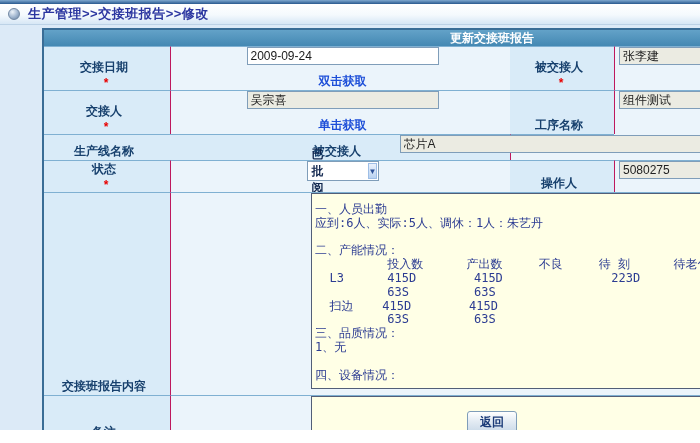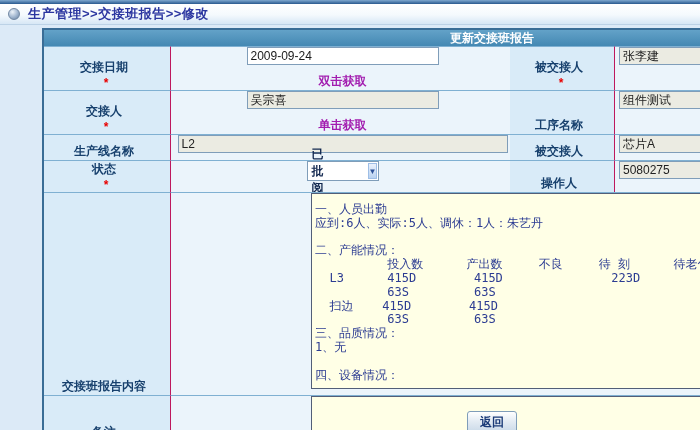--- a/index.html
+++ b/index.html
@@ -42,21 +42,21 @@
     color:#17406D; font-weight:bold; text-align:right;
   }
   .cell.fld { background:#EBF4FB; border-left:1px solid #be185d; padding-left:4px; gap:8px; }
   .req { color:#E80000; margin-left:4px; font-weight:bold; }
   .txt {
     height:18px; border:1px solid #7F9DB9; background:#FFFFFF; color:#1A1A1A;
     font-size:12px; padding:0 3px; font-family:"Liberation Sans", sans-serif;
   }
   .txt.dis { background:#EBEBE2; color:#222222; }
   .w190 { width:192px; } .w330 { width:330px; }
-  .hint { font-size:12px; font-weight:bold; color:#a21caf; white-space:nowrap; }
+  .hint { font-size:12px; font-weight:bold; color:#1d4ed8; white-space:nowrap; }
 
   .selectbox {
     width:72px; height:20px; background:#FFFFFF; border:1px solid #7F9DB9;
     display:flex; align-items:center;gap:44px;
   }
   .select-value { flex:1; padding-left:4px; font-size:12px; font-weight:bold; color:#10264E; }
   .select-arrow {
     width:16px; height:16px; margin-right:1px; display:flex; align-items:center; justify-content:center;
     background:linear-gradient(180deg,#EAF1FC,#B9D2F0); border:1px solid #9EBEE6;
     font-size:8px; color:#2C5197;
@@ -154,23 +154,20 @@
       </div>
       <div class="cell fld">
         <input class="txt dis w330" readonly="" value="组件测试" style="">
       </div>
     </div>
 
     <div class="frow">
       <div class="cell lbl">
         <span>生产线名称</span>
         <span class="req"></span>
-      </div>
-      <div class="cell fld">
-        <input class="txt dis w330" readonly="" value="L2" style="">
       </div>
       <div class="cell lbl">
         <span>被交接人</span>
         <span class="req"></span>
       </div>
       <div class="cell fld">
         <input class="txt dis w330" readonly="" value="芯片A" style="">
       </div>
     </div>
 

